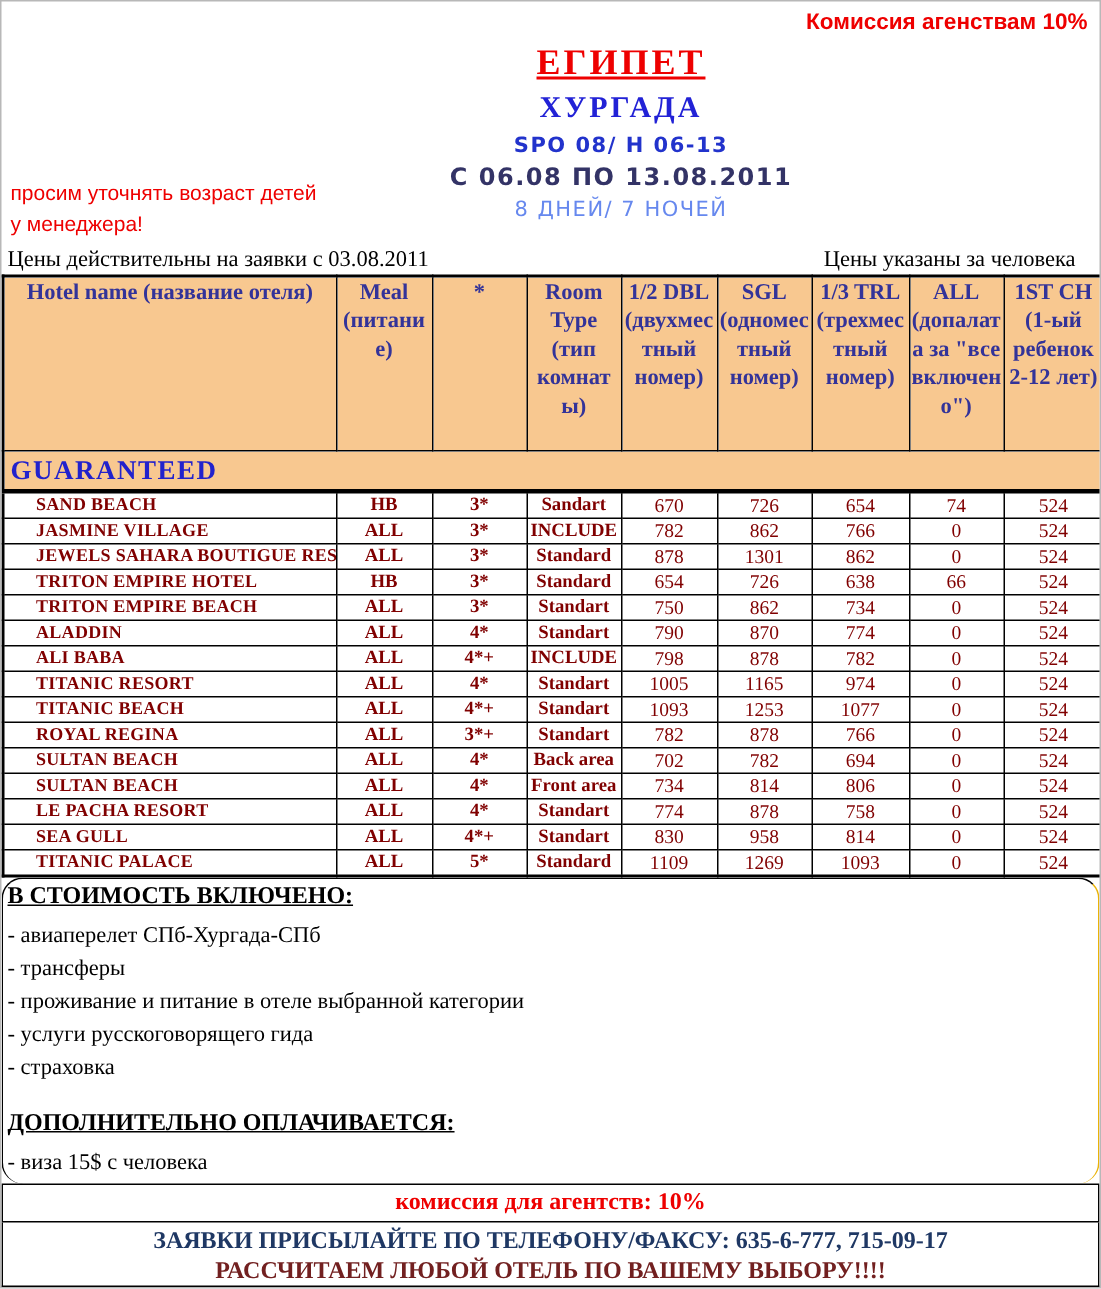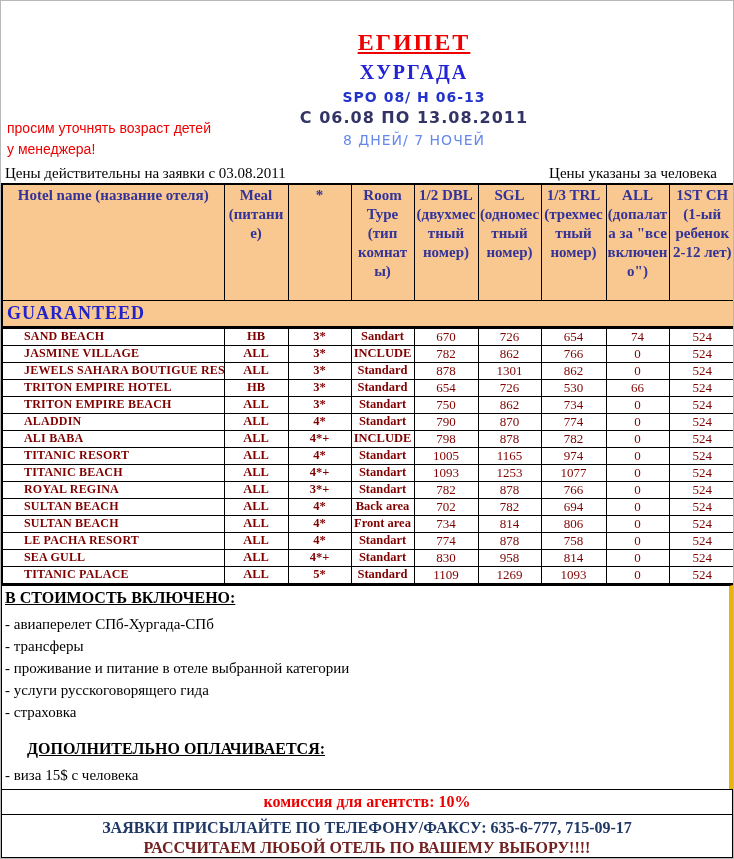--- a/index.html
+++ b/index.html
@@ -99,31 +99,31 @@
   tbody.data-body td.c1, tbody.data-body td.c2, tbody.data-body td.c3 {
     text-align: center; font-weight: bold; font-size: 12.5px;
   }
   tbody.data-body td.c4, tbody.data-body td.c5, tbody.data-body td.c6,
   tbody.data-body td.c7, tbody.data-body td.c8 {
     text-align: center; font-size: 13px;
   }
   
   .info-box {
     height: 204px;
-    border-left: 1px solid #000; border-right: 4px solid #eab308;
+    border-left: 1px solid #000; border-right: 1px solid #eab308;
     border-top: 1px solid #000;
     padding: 3px 0 0 3px;
-    font-size: 15px; color: #000;
+    font-size: 15px; color: #000; border-radius: 14px;
   }
   .info-title {
     font-weight: bold; font-size: 16px; text-decoration: underline;
     margin-bottom: 7px;
   }
   .info-item { line-height: 21px; margin-bottom: 1px; }
-  .extra-title-gap { margin-top: 17px; margin-left: 22px; }
+  .extra-title-gap { margin-top: 17px; }
   
   .commission-row {
     height: 26px; line-height: 24px;
     border: 1px solid #000; border-bottom: 1px solid #000;
     text-align: center;
     font-weight: bold; font-size: 16px; color: var(--red);
   }
   
   .footer-box {
     height: 45px;
@@ -139,20 +139,21 @@
     font-weight: bold; font-size: 16px; color: var(--footer_maroon);
     line-height: 20px;
   }
 </style>
 </head>
 <body>
 
 <div class="page">
 
   <div class="top-area">
+    <div class="commission-top">Комиссия агенствам 10%</div>
 
     <div class="header-center">
       <div><span class="title-country">ЕГИПЕТ</span></div>
       <div class="title-city">ХУРГАДА</div>
       <div class="title-spo">SPO 08/ Н 06-13</div>
       <div class="title-dates">С 06.08 ПО 13.08.2011</div>
       <div class="title-duration">8  ДНЕЙ/ 7 НОЧЕЙ</div>
     </div>
 
     <div class="age-note">
@@ -230,21 +231,21 @@
           <td class="c7">0</td>
           <td class="c8">524</td>
         </tr>
         <tr>
           <td class="c0">TRITON EMPIRE HOTEL</td>
           <td class="c1">HB</td>
           <td class="c2">3*</td>
           <td class="c3">Standard</td>
           <td class="c4">654</td>
           <td class="c5">726</td>
-          <td class="c6">530</td>
+          <td class="c6">638</td>
           <td class="c7">66</td>
           <td class="c8">524</td>
         </tr>
         <tr>
           <td class="c0">TRITON EMPIRE BEACH</td>
           <td class="c1">ALL</td>
           <td class="c2">3*</td>
           <td class="c3">Standart</td>
           <td class="c4">750</td>
           <td class="c5">862</td>

